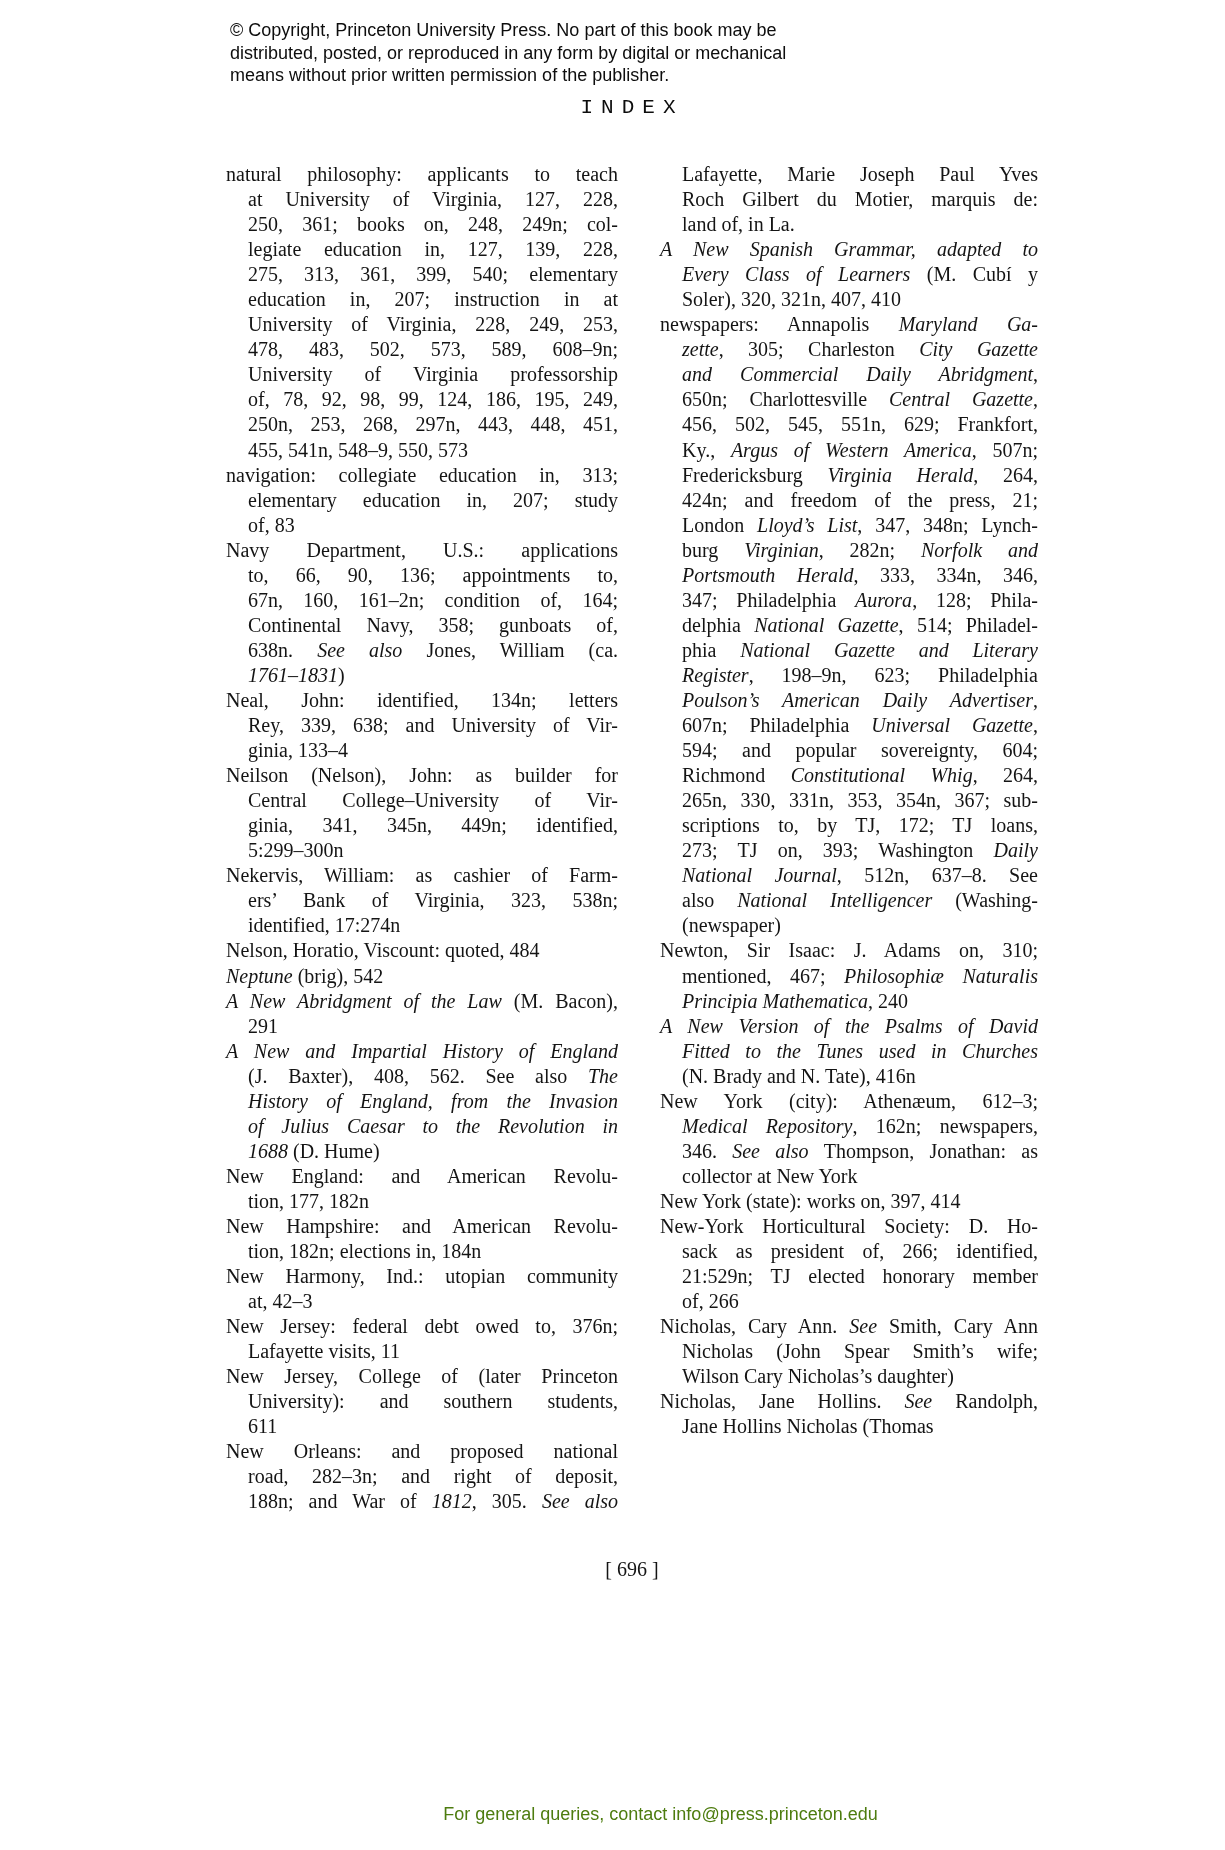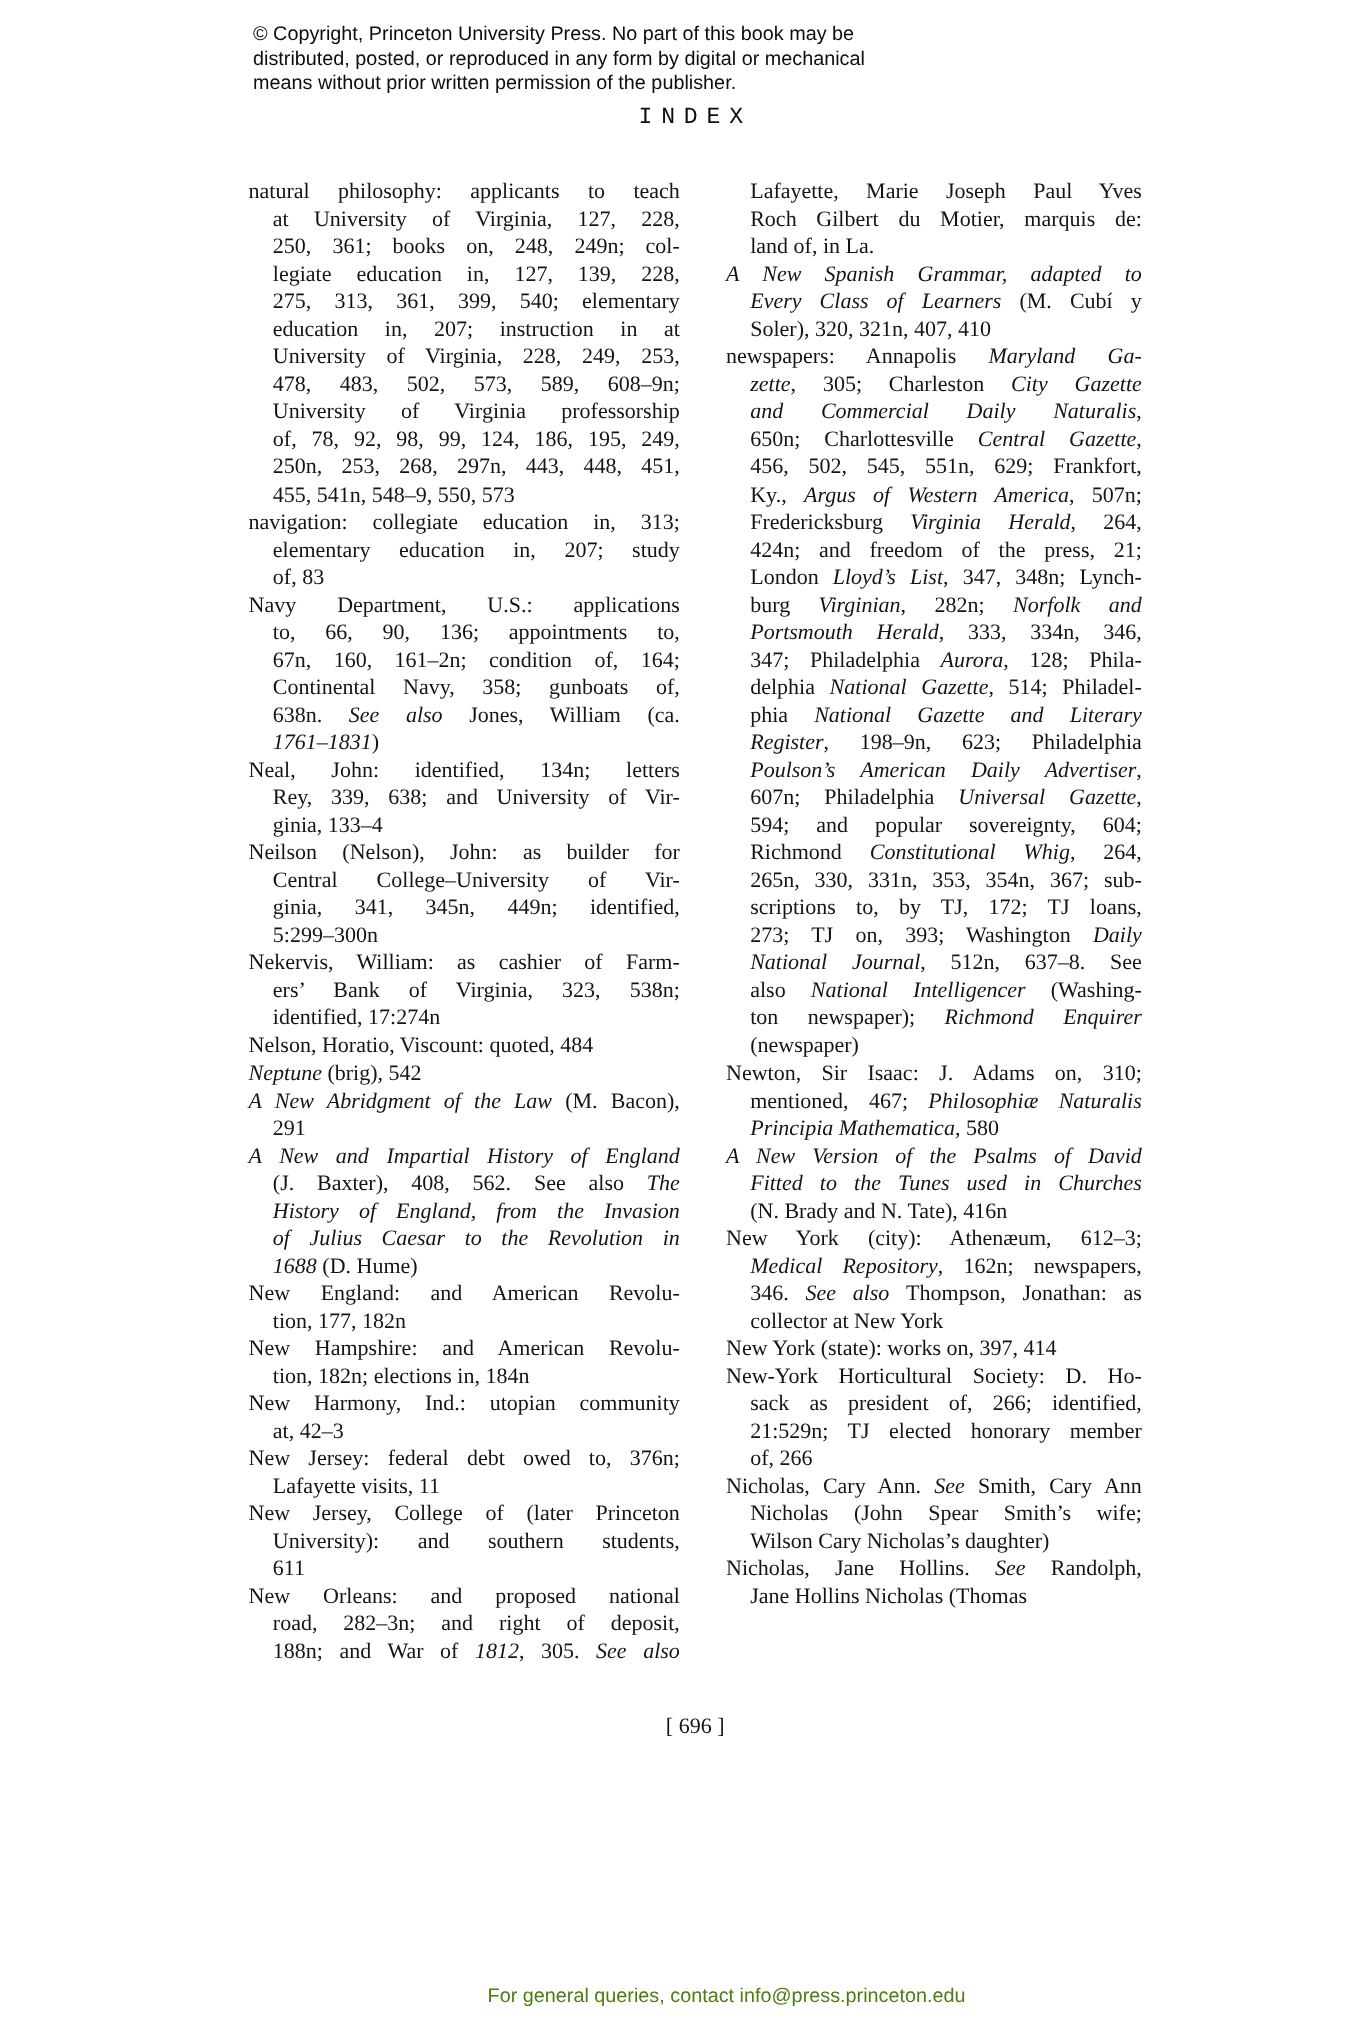--- a/index.html
+++ b/index.html
@@ -178,21 +178,21 @@
         <div class="line ind"><span class="ro">land of, in La.</span></div>
       </div>
       <div>
         <div class="line just"><span class="it">A New Spanish Grammar, adapted to</span></div>
         <div class="line ind just"><span class="it">Every Class of Learners</span><span class="ro"> (M. Cubí y</span></div>
         <div class="line ind"><span class="ro">Soler), 320, 321n, 407, 410</span></div>
       </div>
       <div>
         <div class="line just"><span class="ro">newspapers: Annapolis </span><span class="it">Maryland Ga-</span></div>
         <div class="line ind just"><span class="it">zette</span><span class="ro">, 305; Charleston </span><span class="it">City Gazette</span></div>
-        <div class="line ind just"><span class="it">and Commercial Daily Naturalis</span><span class="ro">,</span></div>
+        <div class="line ind just"><span class="it">and Commercial Daily Abridgment</span><span class="ro">,</span></div>
         <div class="line ind just"><span class="ro">650n; Charlottesville </span><span class="it">Central Gazette</span><span class="ro">,</span></div>
         <div class="line ind just"><span class="ro">456, 502, 545, 551n, 629; Frankfort,</span></div>
         <div class="line ind just"><span class="ro">Ky., </span><span class="it">Argus of Western America</span><span class="ro">, 507n;</span></div>
         <div class="line ind just"><span class="ro">Fredericksburg </span><span class="it">Virginia Herald</span><span class="ro">, 264,</span></div>
         <div class="line ind just"><span class="ro">424n; and freedom of the press, 21;</span></div>
         <div class="line ind just"><span class="ro">London </span><span class="it">Lloyd’s List</span><span class="ro">, 347, 348n; Lynch-</span></div>
         <div class="line ind just"><span class="ro">burg </span><span class="it">Virginian</span><span class="ro">, 282n; </span><span class="it">Norfolk and</span></div>
         <div class="line ind just"><span class="it">Portsmouth Herald</span><span class="ro">, 333, 334n, 346,</span></div>
         <div class="line ind just"><span class="ro">347; Philadelphia </span><span class="it">Aurora</span><span class="ro">, 128; Phila-</span></div>
         <div class="line ind just"><span class="ro">delphia </span><span class="it">National Gazette</span><span class="ro">, 514; Philadel-</span></div>
@@ -200,27 +200,26 @@
         <div class="line ind just"><span class="it">Register</span><span class="ro">, 198–9n, 623; Philadelphia</span></div>
         <div class="line ind just"><span class="it">Poulson’s American Daily Advertiser</span><span class="ro">,</span></div>
         <div class="line ind just"><span class="ro">607n; Philadelphia </span><span class="it">Universal Gazette</span><span class="ro">,</span></div>
         <div class="line ind just"><span class="ro">594; and popular sovereignty, 604;</span></div>
         <div class="line ind just"><span class="ro">Richmond </span><span class="it">Constitutional Whig</span><span class="ro">, 264,</span></div>
         <div class="line ind just"><span class="ro">265n, 330, 331n, 353, 354n, 367; sub-</span></div>
         <div class="line ind just"><span class="ro">scriptions to, by TJ, 172; TJ loans,</span></div>
         <div class="line ind just"><span class="ro">273; TJ on, 393; Washington </span><span class="it">Daily</span></div>
         <div class="line ind just"><span class="it">National Journal</span><span class="ro">, 512n, 637–8. See</span></div>
         <div class="line ind just"><span class="ro">also </span><span class="it">National Intelligencer</span><span class="ro"> (Washing-</span></div>
-        <div class="line ind just"><span class="ro">ton newspaper); </span><span class="it">Richmond Enquirer</span></div>
         <div class="line ind"><span class="ro">(newspaper)</span></div>
       </div>
       <div>
         <div class="line just"><span class="ro">Newton, Sir Isaac: J. Adams on, 310;</span></div>
         <div class="line ind just"><span class="ro">mentioned, 467; </span><span class="it">Philosophiæ Naturalis</span></div>
-        <div class="line ind"><span class="it">Principia Mathematica</span><span class="ro">, 580</span></div>
+        <div class="line ind"><span class="it">Principia Mathematica</span><span class="ro">, 240</span></div>
       </div>
       <div>
         <div class="line just"><span class="it">A New Version of the Psalms of David</span></div>
         <div class="line ind just"><span class="it">Fitted to the Tunes used in Churches</span></div>
         <div class="line ind"><span class="ro">(N. Brady and N. Tate), 416n</span></div>
       </div>
       <div>
         <div class="line just"><span class="ro">New York (city): Athenæum, 612–3;</span></div>
         <div class="line ind just"><span class="it">Medical Repository</span><span class="ro">, 162n; newspapers,</span></div>
         <div class="line ind just"><span class="ro">346. </span><span class="it">See also </span><span class="ro">Thompson, Jonathan: as</span></div>

